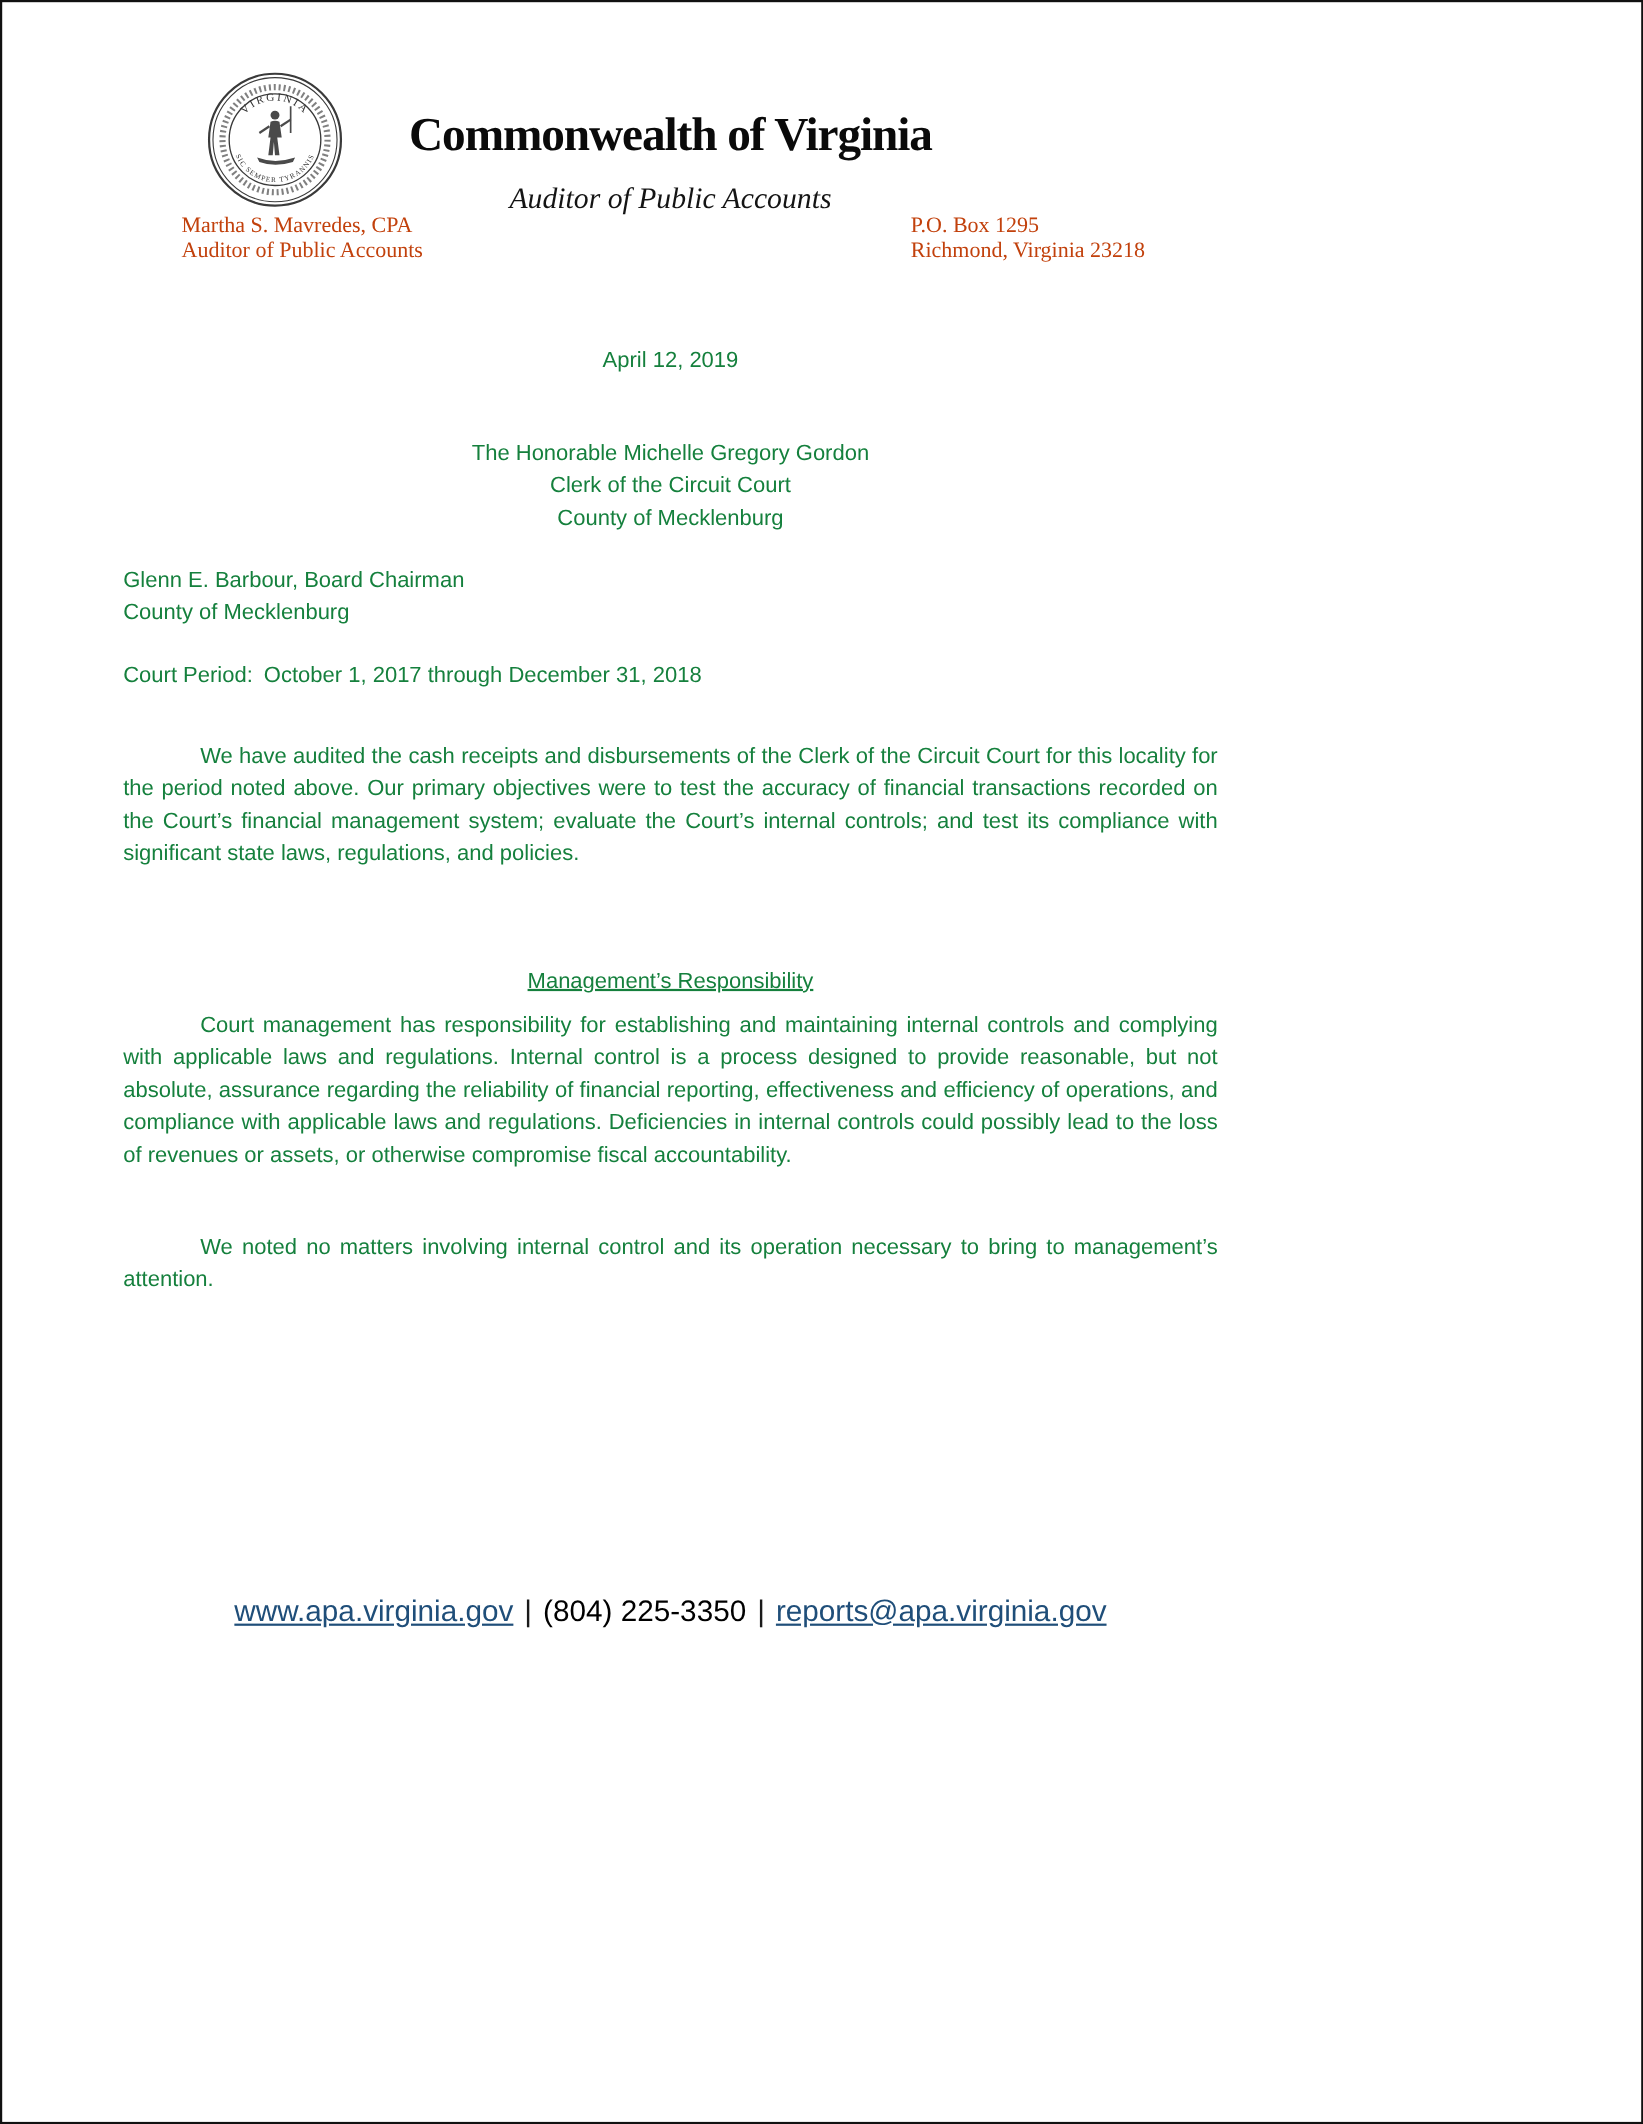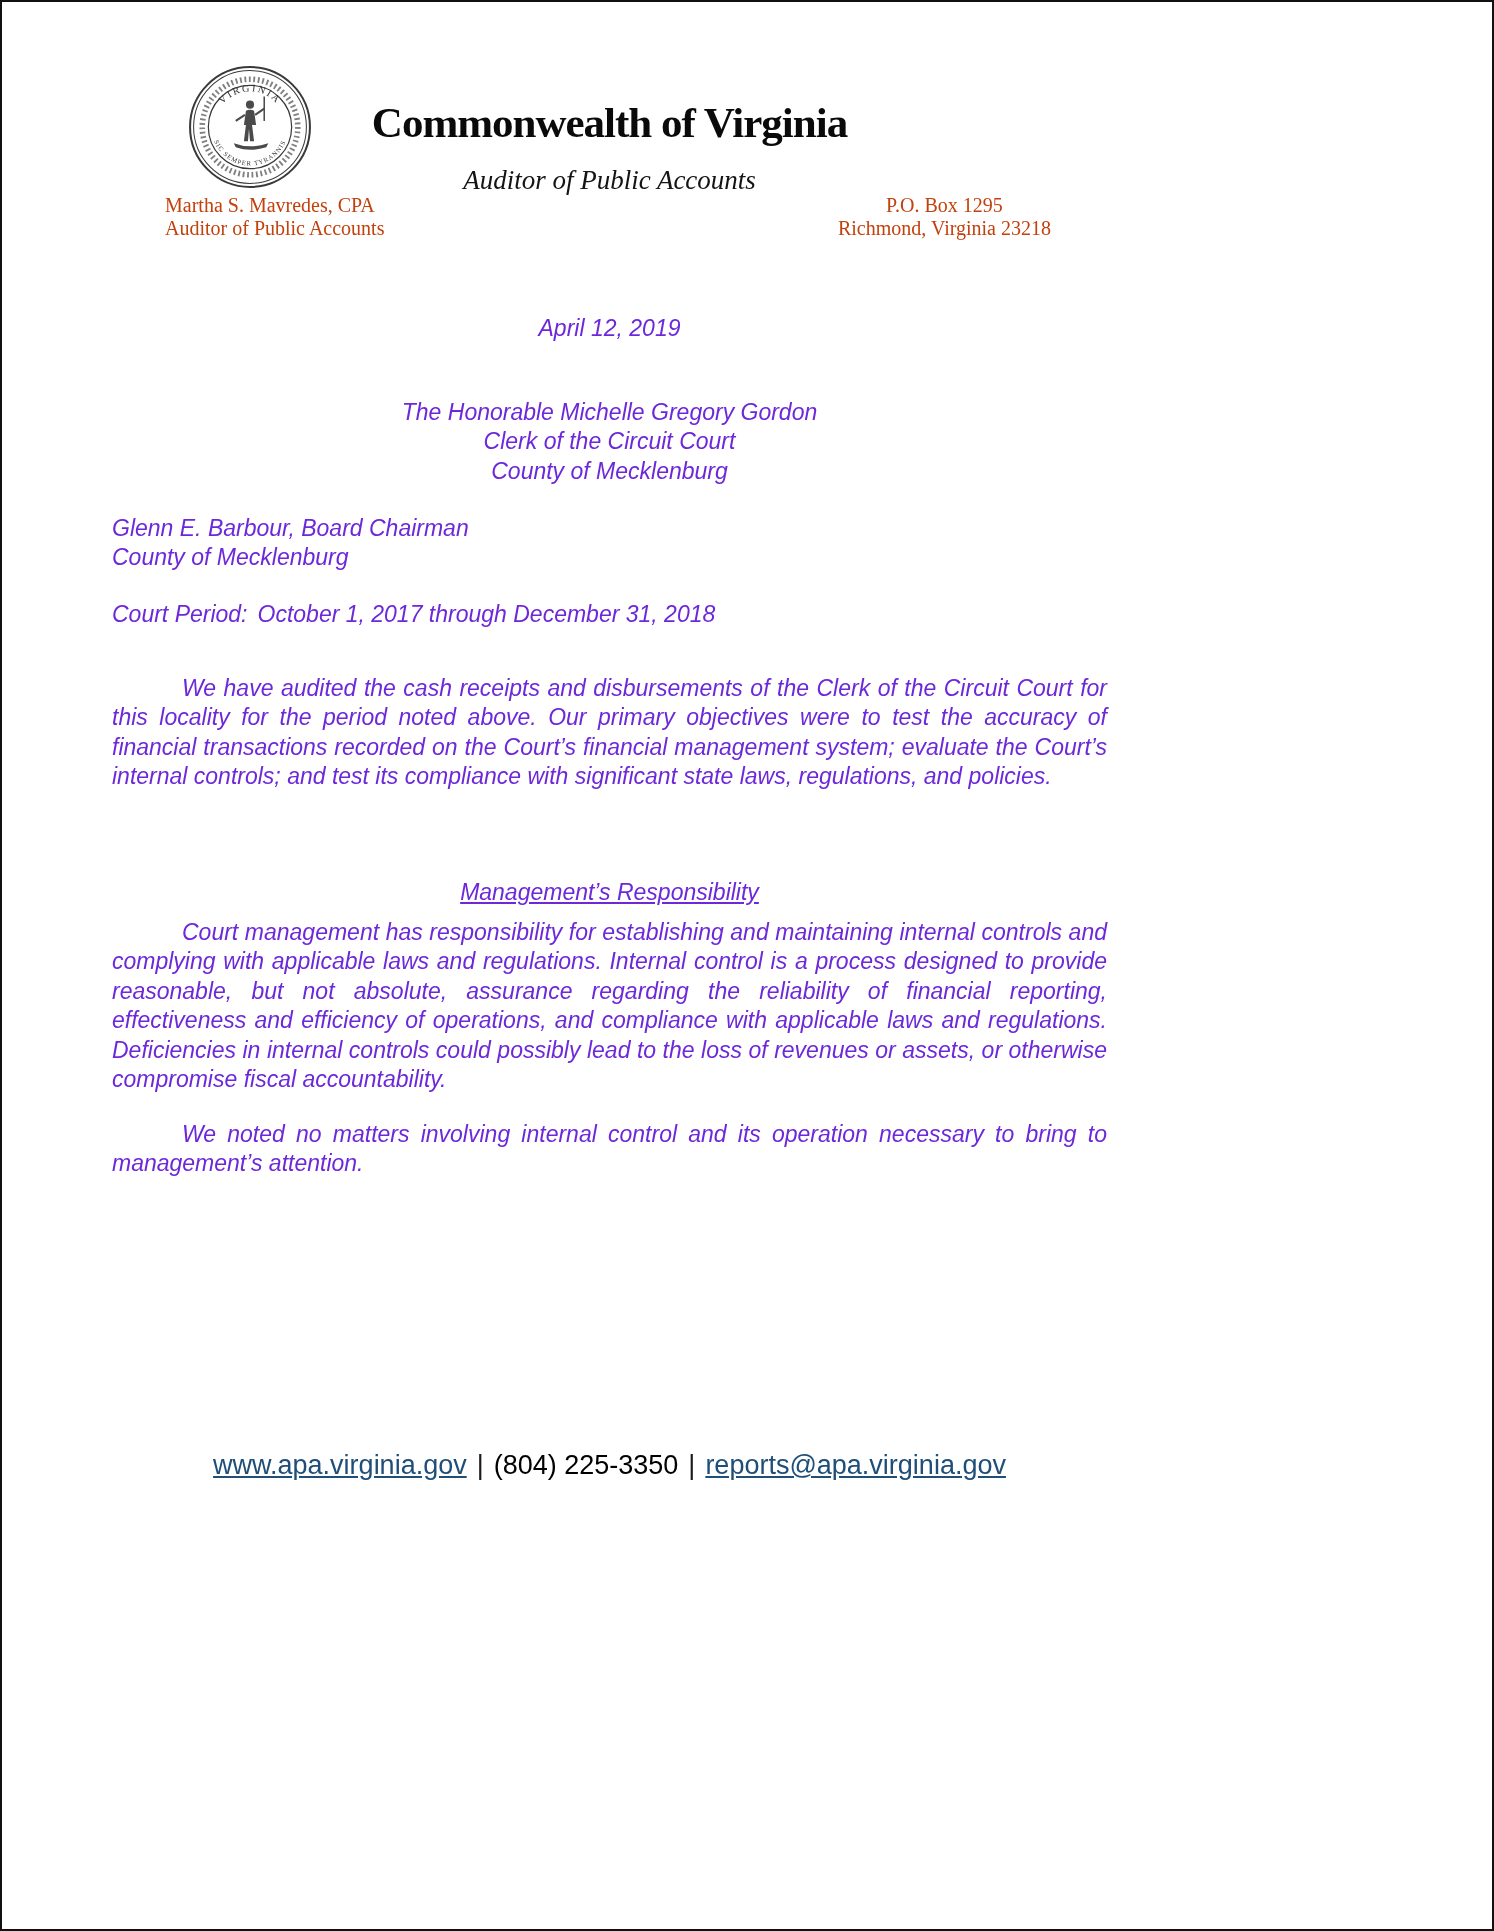--- a/index.html
+++ b/index.html
@@ -34,24 +34,24 @@
   .lh-subtitle {
     margin-top: 18px;
     font-family: "Liberation Serif", serif;
     font-style: italic;
     font-size: 27px;
     color: #141414;
   }
 
   .lh-small { font-family: "Liberation Serif", serif; font-size: 20px; line-height: 23px; color: #c2410c; }
   .lh-left  { position: absolute; left: 163px;  top: 192px; text-align: left; }
-  .lh-right { position: absolute; right: 441px; top: 192px; text-align: center; }
+  .lh-right { position: absolute; right: 451px; top: 192px; text-align: left; }
 
   
-  .body-text { font-size: 23px; line-height: 29.4px; color: #6d28d9; font-style: italic; }
+  .body-text { font-size: 20px; line-height: 29.4px; color: #15803d; }
 
   .date-line { top: 312px; text-align: center; }
 
   .recipients-1 { top: 396px; text-align: center; }
   .recipients-2 { top: 512px; }
 
   .audit-info { top: 598px; }
   .audit-info .value { margin-left: 10px; }
 
   .para { text-align: justify; text-indent: 70px; }

